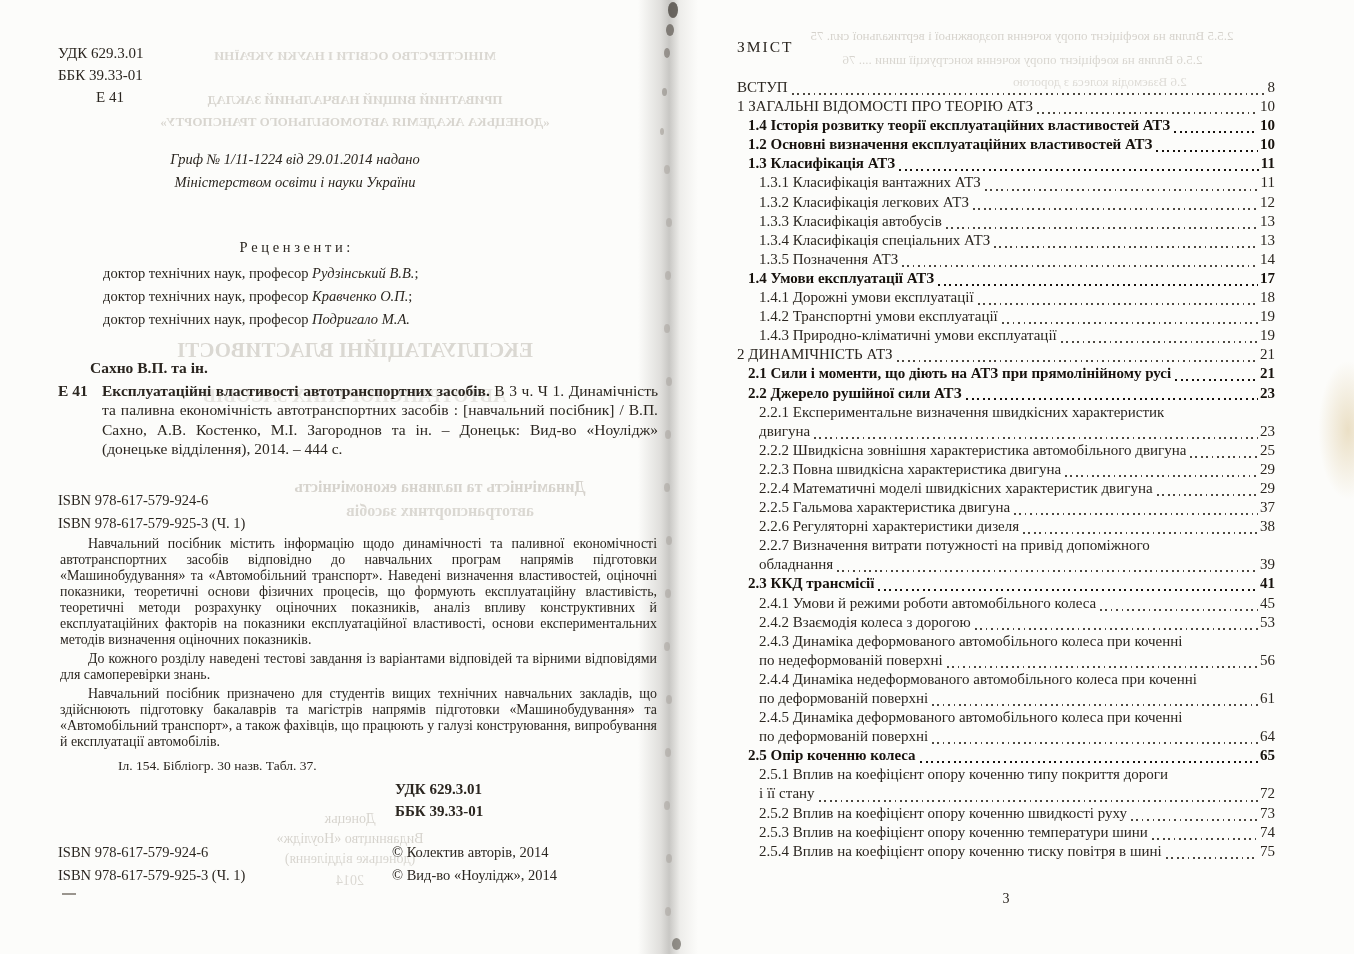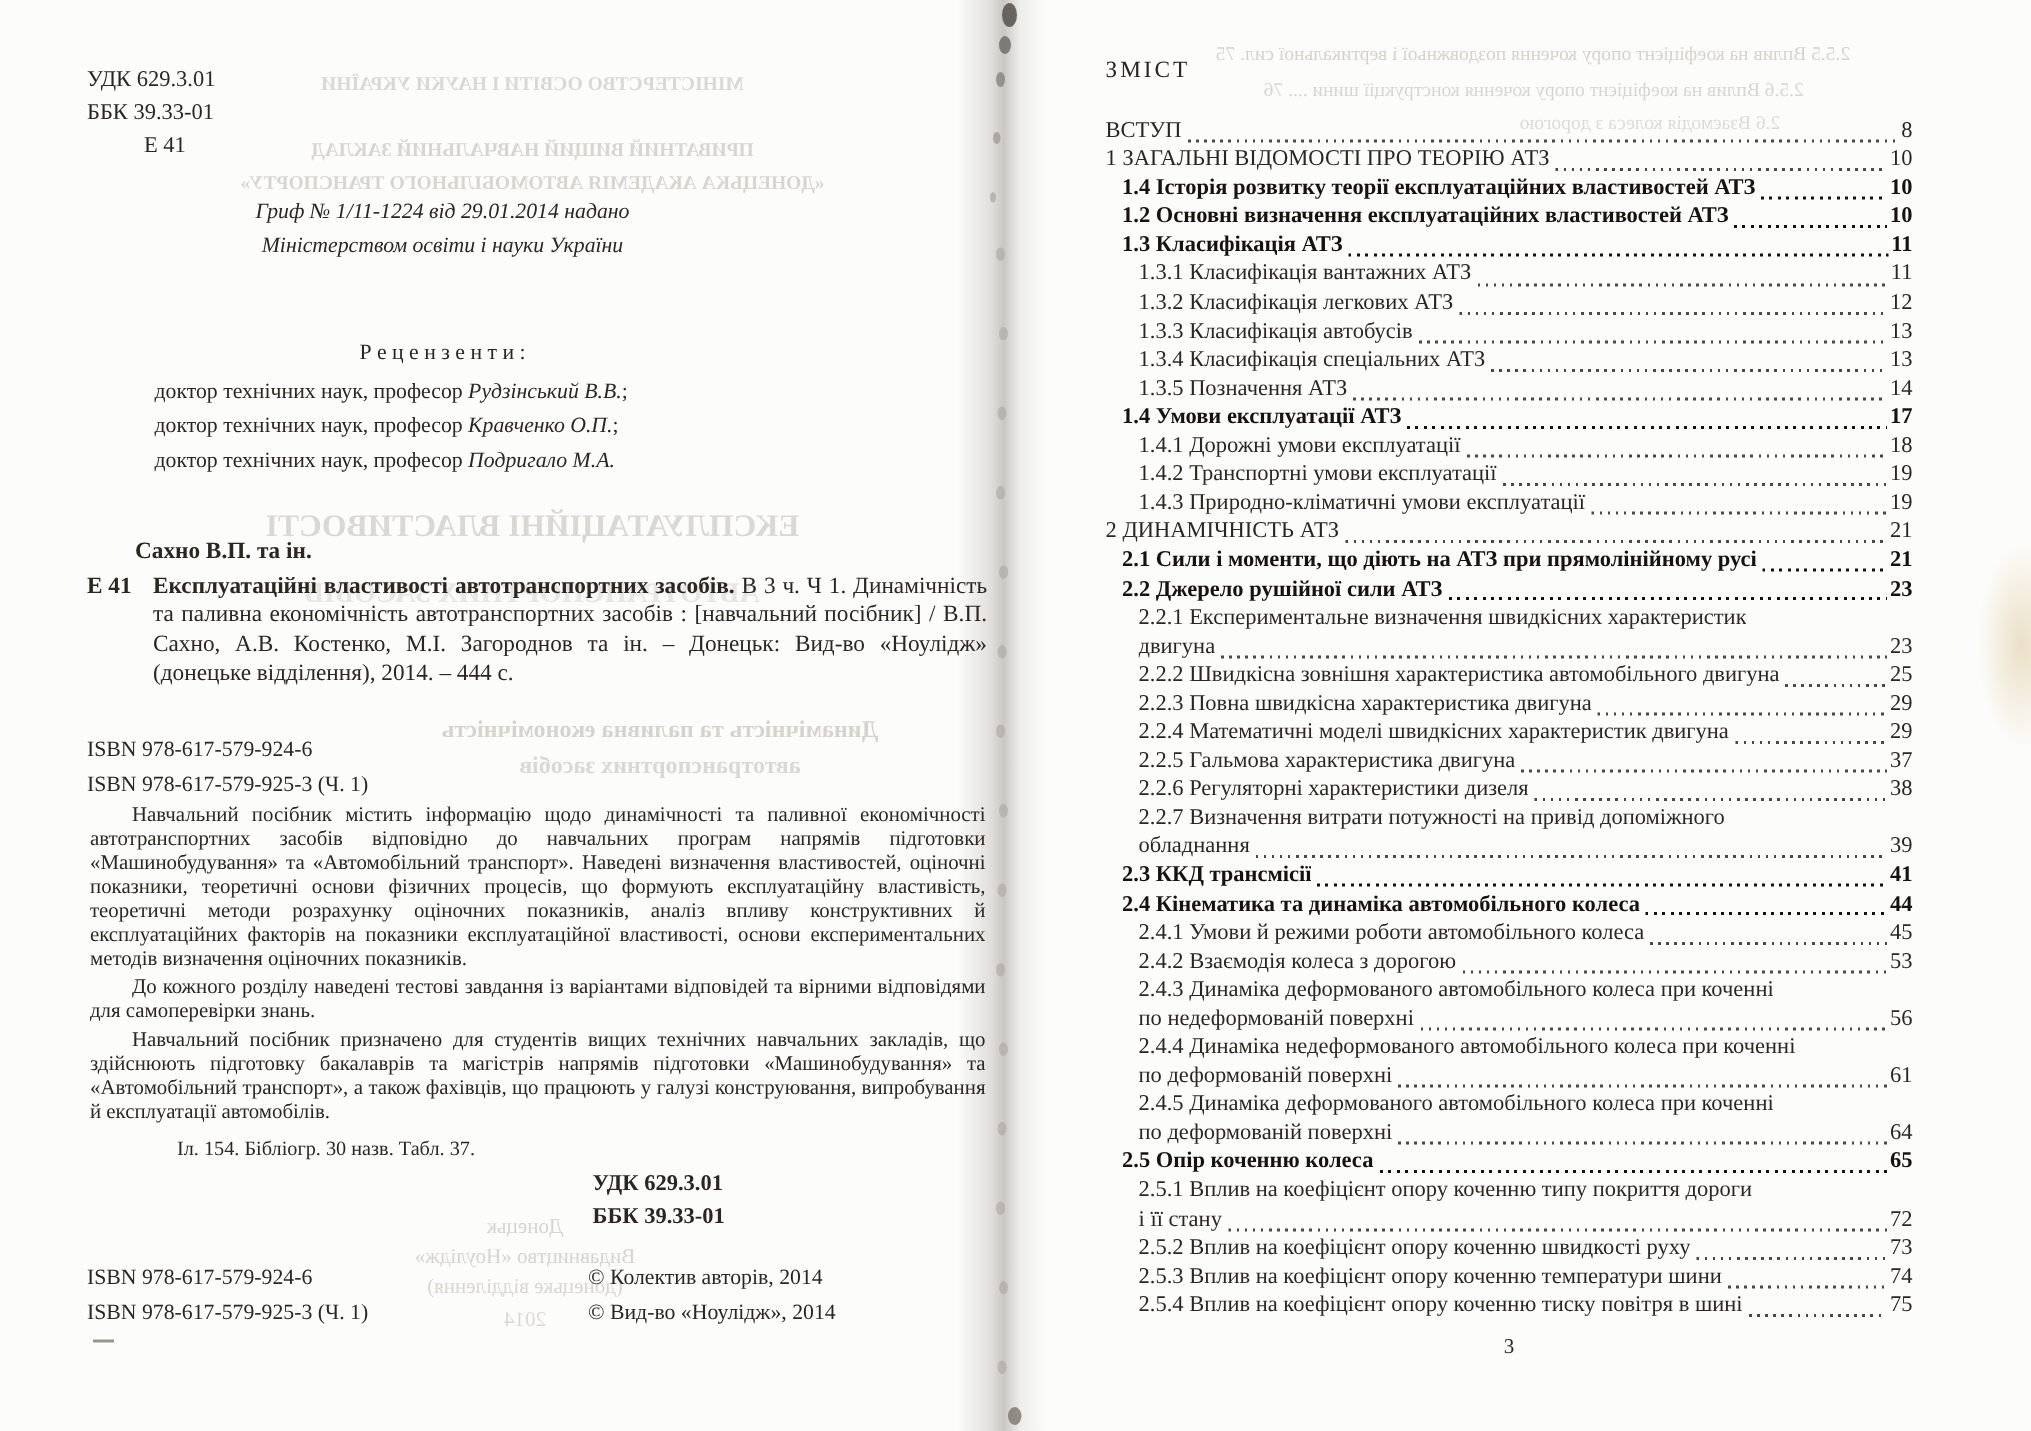--- a/index.html
+++ b/index.html
@@ -27,22 +27,22 @@
   }
   .bleed{
     position:absolute;transform:scaleX(-1);
     color:#8f8678;filter:blur(.45px);
     text-align:center;line-height:1.3;pointer-events:none;
   }
   .bleed.b{font-weight:bold;}
   
   #udk-top{left:58px;top:42px;font-size:15px;line-height:22px;}
   #udk-top .indent{padding-left:38px;}
-  #grif{left:75px;top:130px;width:440px;text-align:center;font-style:italic;font-size:14.5px;line-height:23px;}
-  #reviewers{left:75px;top:224px;width:440px;font-size:14.5px;line-height:23px;}
+  #grif{left:75px;top:148px;width:440px;text-align:center;font-style:italic;font-size:14.5px;line-height:23px;}
+  #reviewers{left:75px;top:236px;width:440px;font-size:14.5px;line-height:23px;}
   #rev-heading{text-align:center;margin-bottom:3px;}
   .rev-line{padding-left:28px;}
   .rev-line i{font-style:italic;}
   #citation{left:58px;top:358px;width:600px;font-size:15.5px;line-height:19.6px;}
   #author-line{font-weight:bold;margin-left:32px;margin-bottom:3px;}
   #cit-flex{display:flex;}
   #cit-code{width:44px;flex:none;font-weight:bold;}
   #cit-text{flex:1;text-align:justify;}
   #cit-text .bold{font-weight:bold;}
   #isbn-mid{left:58px;top:489px;font-size:14.5px;line-height:23px;}
@@ -356,27 +356,20 @@
             <span class="t-page">39</span>
           </div>
         </div>
         <div class="toc-entry b" style="padding-left: 11px;">
           <div class="t-row">
             <span class="t-text">2.3 ККД трансмісії</span>
             <span class="t-leader"></span>
             <span class="t-page">41</span>
           </div>
         </div>
-        <div class="toc-entry b" style="padding-left: 11px;">
-          <div class="t-row">
-            <span class="t-text">2.4 Кінематика та динаміка автомобільного колеса</span>
-            <span class="t-leader"></span>
-            <span class="t-page">44</span>
-          </div>
-        </div>
         <div class="toc-entry" style="padding-left: 22px;">
           <div class="t-row">
             <span class="t-text">2.4.1 Умови й режими роботи автомобільного колеса</span>
             <span class="t-leader"></span>
             <span class="t-page">45</span>
           </div>
         </div>
         <div class="toc-entry" style="padding-left: 22px;">
           <div class="t-row">
             <span class="t-text">2.4.2 Взаємодія колеса з дорогою</span>

